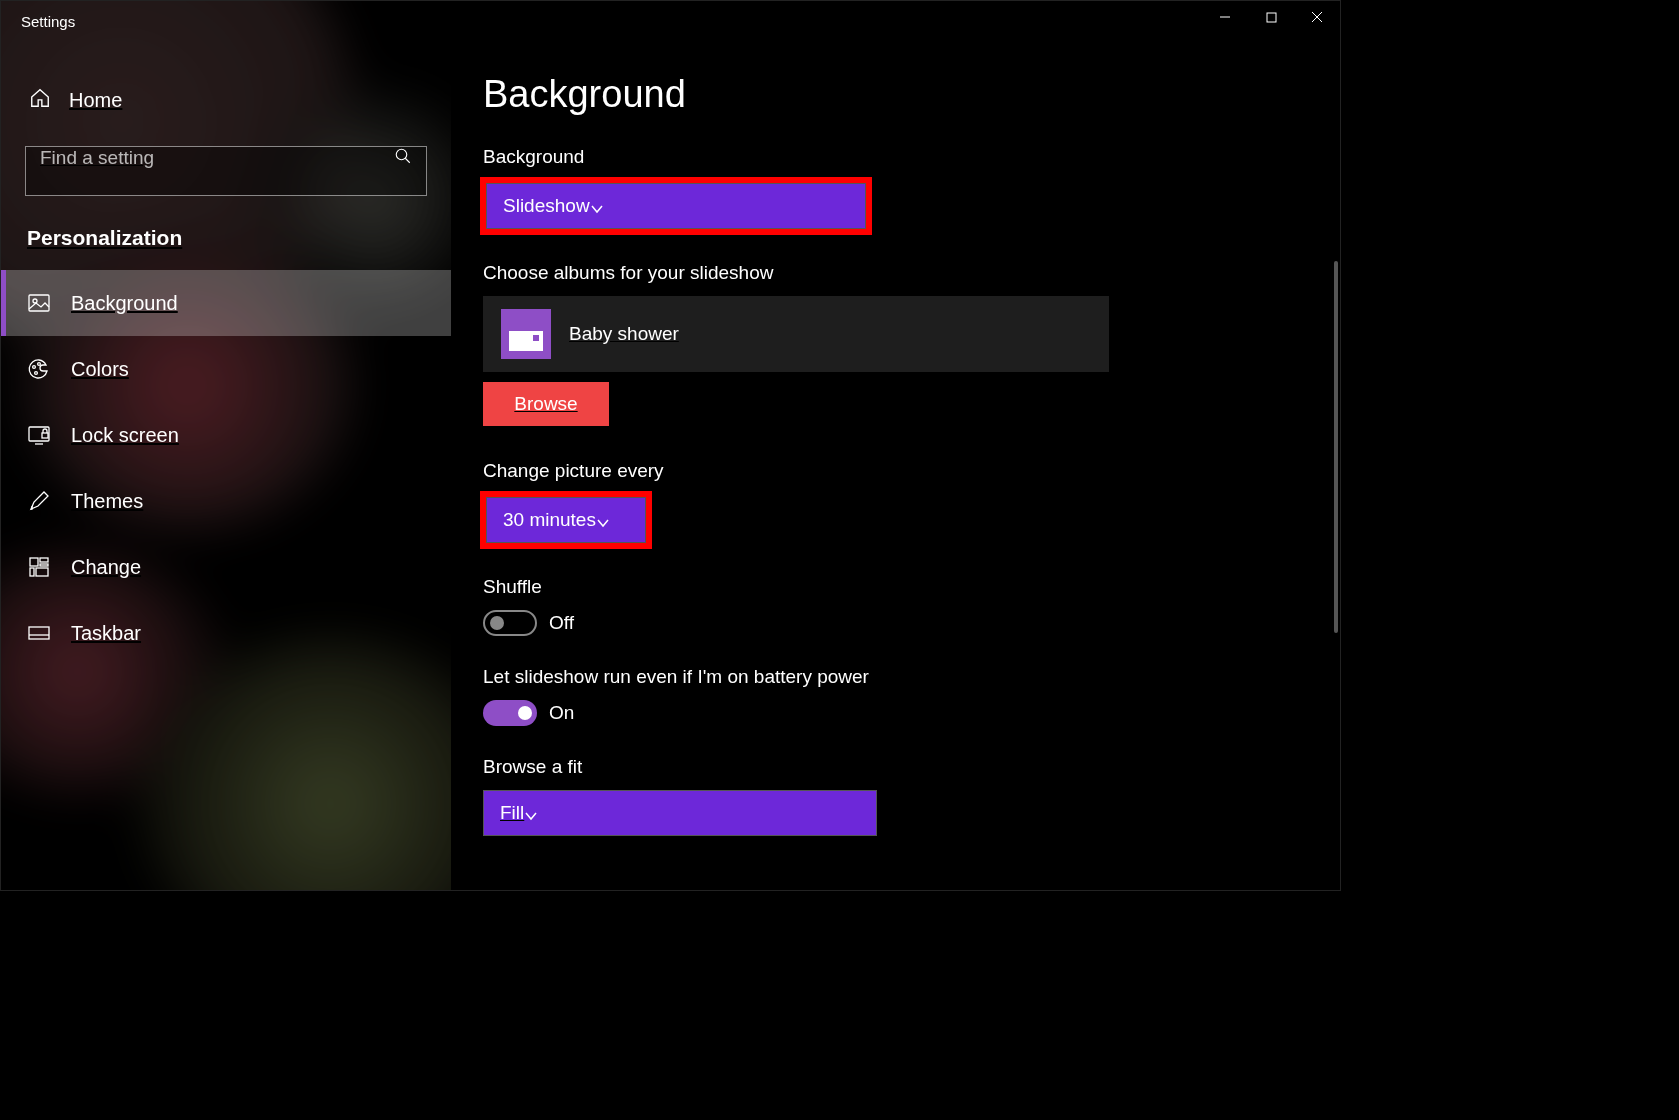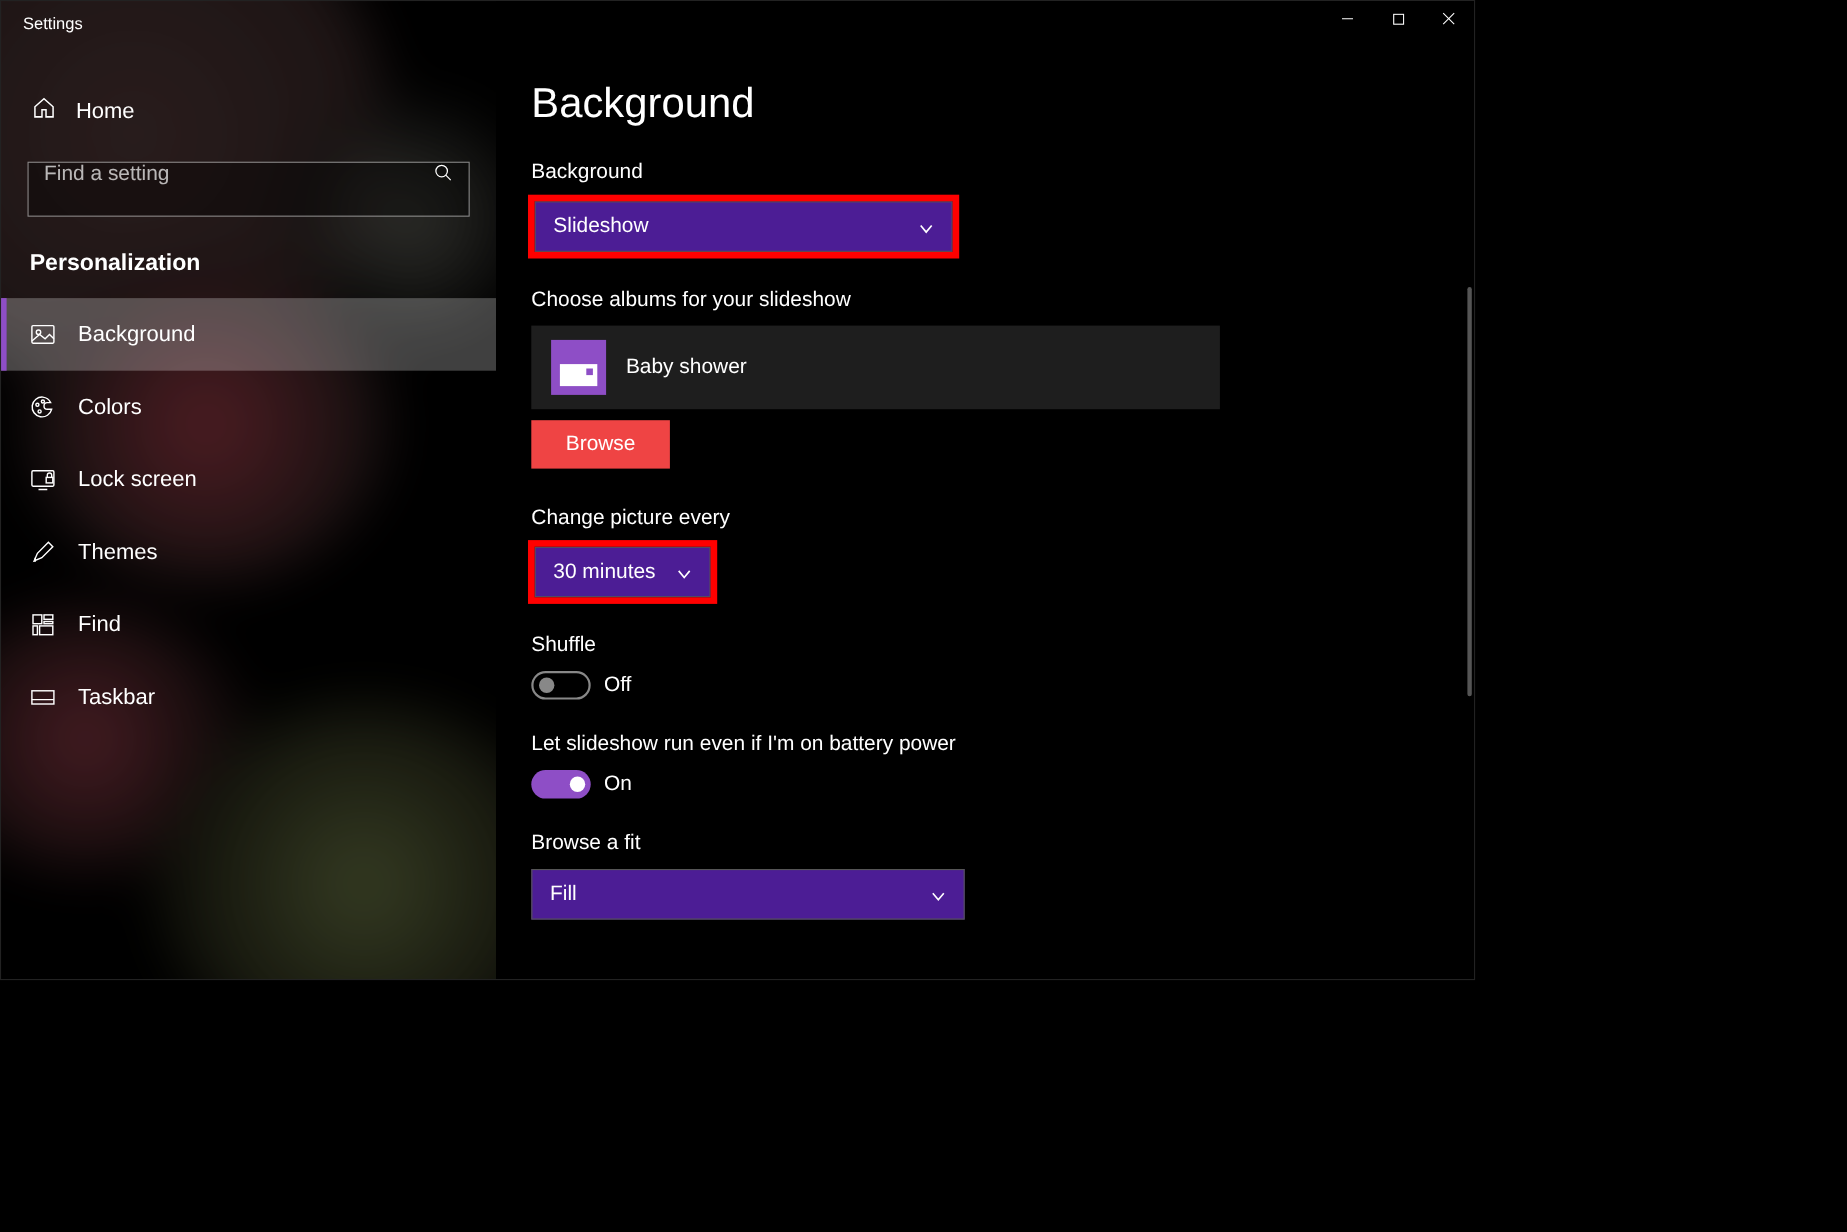--- a/index.html
+++ b/index.html
@@ -1,18 +1,18 @@
 <!DOCTYPE html>
 <html><head>
 <meta charset="utf-8">
 <style>
 * { margin:0; padding:0; box-sizing:border-box; font-family:"Segoe UI", sans-serif; -webkit-font-smoothing:antialiased; }
 html,body { width:1679px; height:1120px; overflow:hidden; background:#000; }
 
-.window { display:flex; width:1341px; height:891px; background:#000; position:relative; border:1px solid #222; }
+.window { display:flex; width:1341px; height:891px; background:#000; position:relative; border:1px solid #222;text-decoration:underline; }
 
 
 .titlebar { position:absolute; top:0; left:0; right:0; height:40px; display:flex; align-items:center; color:#fff; z-index:5; }
 .titlebar .title { padding-left:20px; font-size:15px; }
 .titlebar .win-controls { margin-left:auto; display:flex; height:100%; }
 .titlebar .win-btn { width:46px; height:32px; display:flex; align-items:center; justify-content:center; }
 .titlebar .win-btn svg { stroke:#fff; fill:none; }
 
 
 .sidebar { width:450px; height:100%; position:relative; overflow:hidden; color:#fff; }
@@ -35,21 +35,21 @@
 .nav-item .nav-icon { width:24px; height:24px; display:flex; align-items:center; justify-content:center; }
 .nav-item .nav-icon svg { stroke:#fff; fill:none; stroke-width:1.3; }
 .nav-item.active { background:rgba(255,255,255,0.25); }
 .nav-item.active::before { content:""; position:absolute; left:0; top:0; bottom:0; width:5px; background:#8e4ec6; }
 
 
 .main { flex:1; height:100%; background:#000; color:#fff; padding:72px 0 0 32px; overflow:hidden; position:relative; }
 .page-title { font-size:38px; font-weight:400; margin-bottom:30px; }
 .field-label { font-size:19px; margin-bottom:12px; }
 
-.dropdown { height:46px; border:1px solid #555; background:#4c1d95; display:flex; align-items:center; padding:0 16px; color:#fff; font-size:19px; justify-content:space-between; cursor:default; }
+.dropdown { height:46px; border:1px solid #555; background:#6d28d9; display:flex; align-items:center; padding:0 16px; color:#fff; font-size:19px; cursor:default; }
 .dropdown .chev { width:14px; height:14px; }
 .dropdown .chev svg { stroke:#fff; fill:none; stroke-width:1.5; }
 .dd-bg { width:380px; }
 .dd-int { width:160px; display:inline-flex; }
 .dd-fit { width:394px; }
 
 .hl-red { outline:6px solid #ff0000; outline-offset:-3px; }
 .hl-wrap { display:inline-block; padding:3px; }
 
 .album-card { width:626px; height:76px; background:#1e1e1e; display:flex; align-items:center; padding:0 18px; gap:18px; margin-bottom:10px; }
@@ -176,21 +176,21 @@
       <div class="nav-item">
         <span class="nav-icon">
           <svg viewBox="0 0 24 24">
               <rect x="3" y="3" width="8" height="8"></rect>
               <rect x="13" y="3" width="8" height="4"></rect>
               <rect x="13" y="9" width="8" height="2"></rect>
               <rect x="3" y="13" width="4" height="8"></rect>
               <rect x="9" y="13" width="12" height="8"></rect>
             </svg>
         </span>
-        <span>Find</span>
+        <span>Change</span>
       </div>
       <div class="nav-item">
         <span class="nav-icon">
           <svg viewBox="0 0 24 24">
               <rect x="2" y="6" width="20" height="12"></rect>
               <line x1="2" y1="14" x2="22" y2="14"></line>
             </svg>
         </span>
         <span>Taskbar</span>
       </div>

